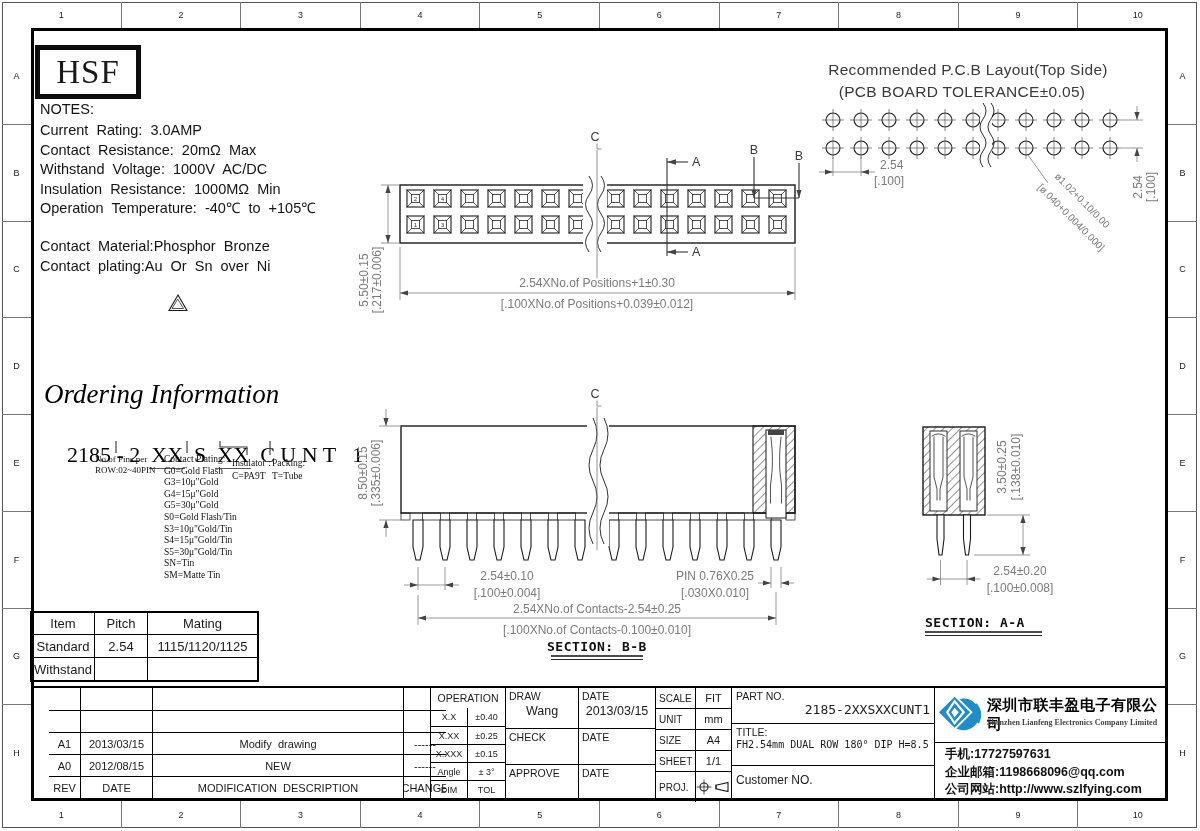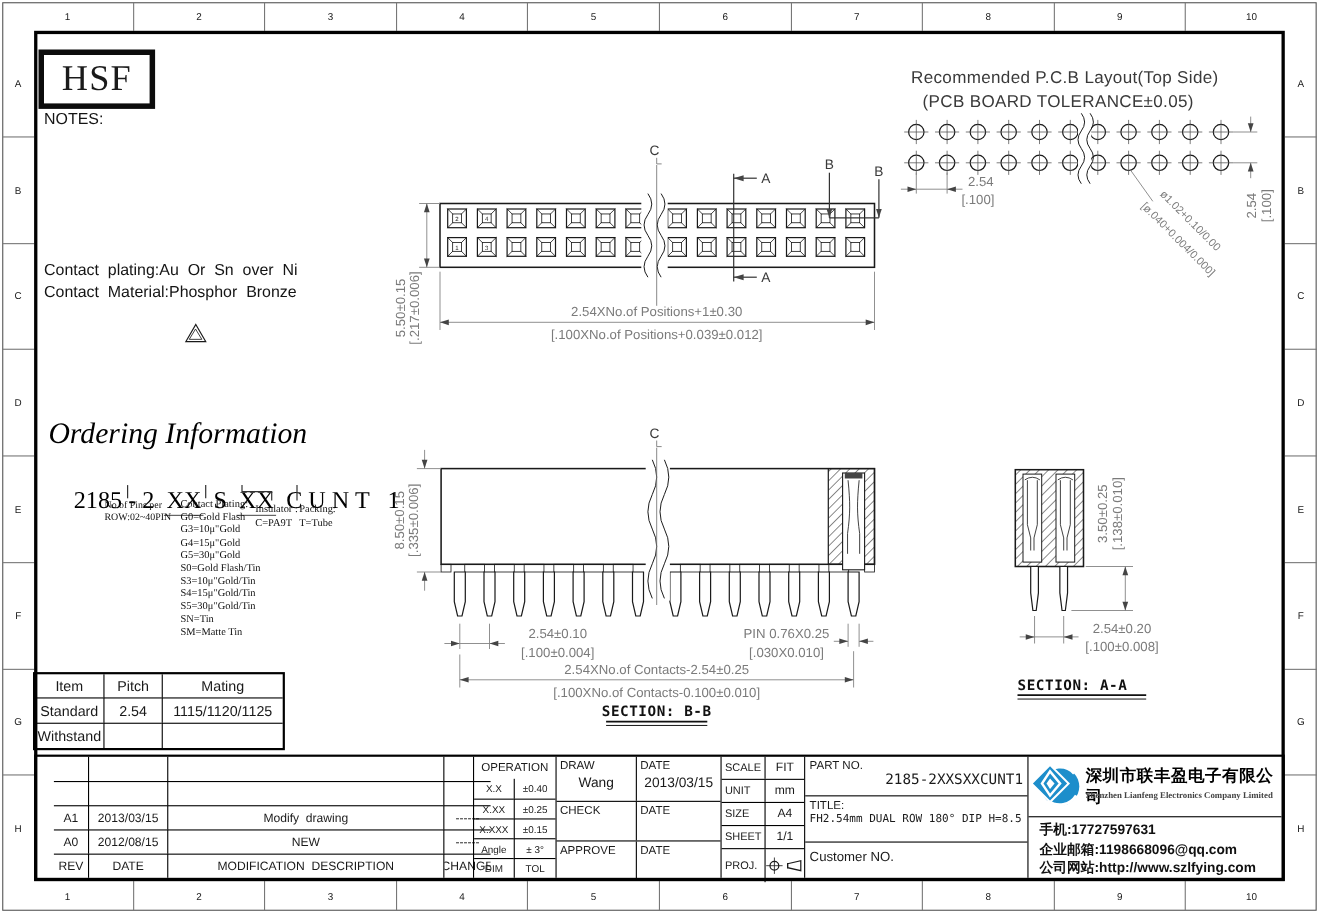--- a/index.html
+++ b/index.html
@@ -127,23 +127,30 @@
       <div class="rcell">G</div>
       <div class="rcell">H</div>
     </div>
   <div class="abs frame"></div>
 
   <div class="abs hsfbox">
     <span>HSF</span>
   </div>
 
   <div class="abs noteline" style="left:40px;top:100px">NOTES:</div>
+  <div class="abs" id="notes-lines" style="left:40px;top:121px">
+      <div class="noteline">Current  Rating:  3.0AMP</div>
+      <div class="noteline">Contact  Resistance:  20mΩ  Max</div>
+      <div class="noteline">Withstand  Voltage:  1000V  AC/DC</div>
+      <div class="noteline">Insulation  Resistance:  1000MΩ  Min</div>
+      <div class="noteline">Operation  Temperature:  -40℃  to  +105℃</div>
+    </div>
   <div class="abs" id="notes-material" style="left:40px;top:237px">
+      <div class="noteline">Contact  Material:Phosphor  Bronze</div>
       <div class="noteline">Contact  plating:Au  Or  Sn  over  Ni</div>
-      <div class="noteline">Contact  Material:Phosphor  Bronze</div>
     </div>
   <svg class="abs" style="left:168px;top:294px" width="20" height="18" viewBox="0 0 20 18">
     <polygon points="10,1 19,16.5 1,16.5" class="ln"></polygon>
     <polygon points="10,5.5 15.5,14.5 4.5,14.5" class="ln thin"></polygon>
   </svg>
 
   <svg class="abs" style="left:355px;top:128px" width="460" height="188" viewBox="0 0 460 188">
     <rect x="45" y="57" width="395" height="58" class="ln fig"></rect>
     <g id="tv-sockets">
         <rect x="52" y="62" width="17" height="17" class="ln"></rect>

